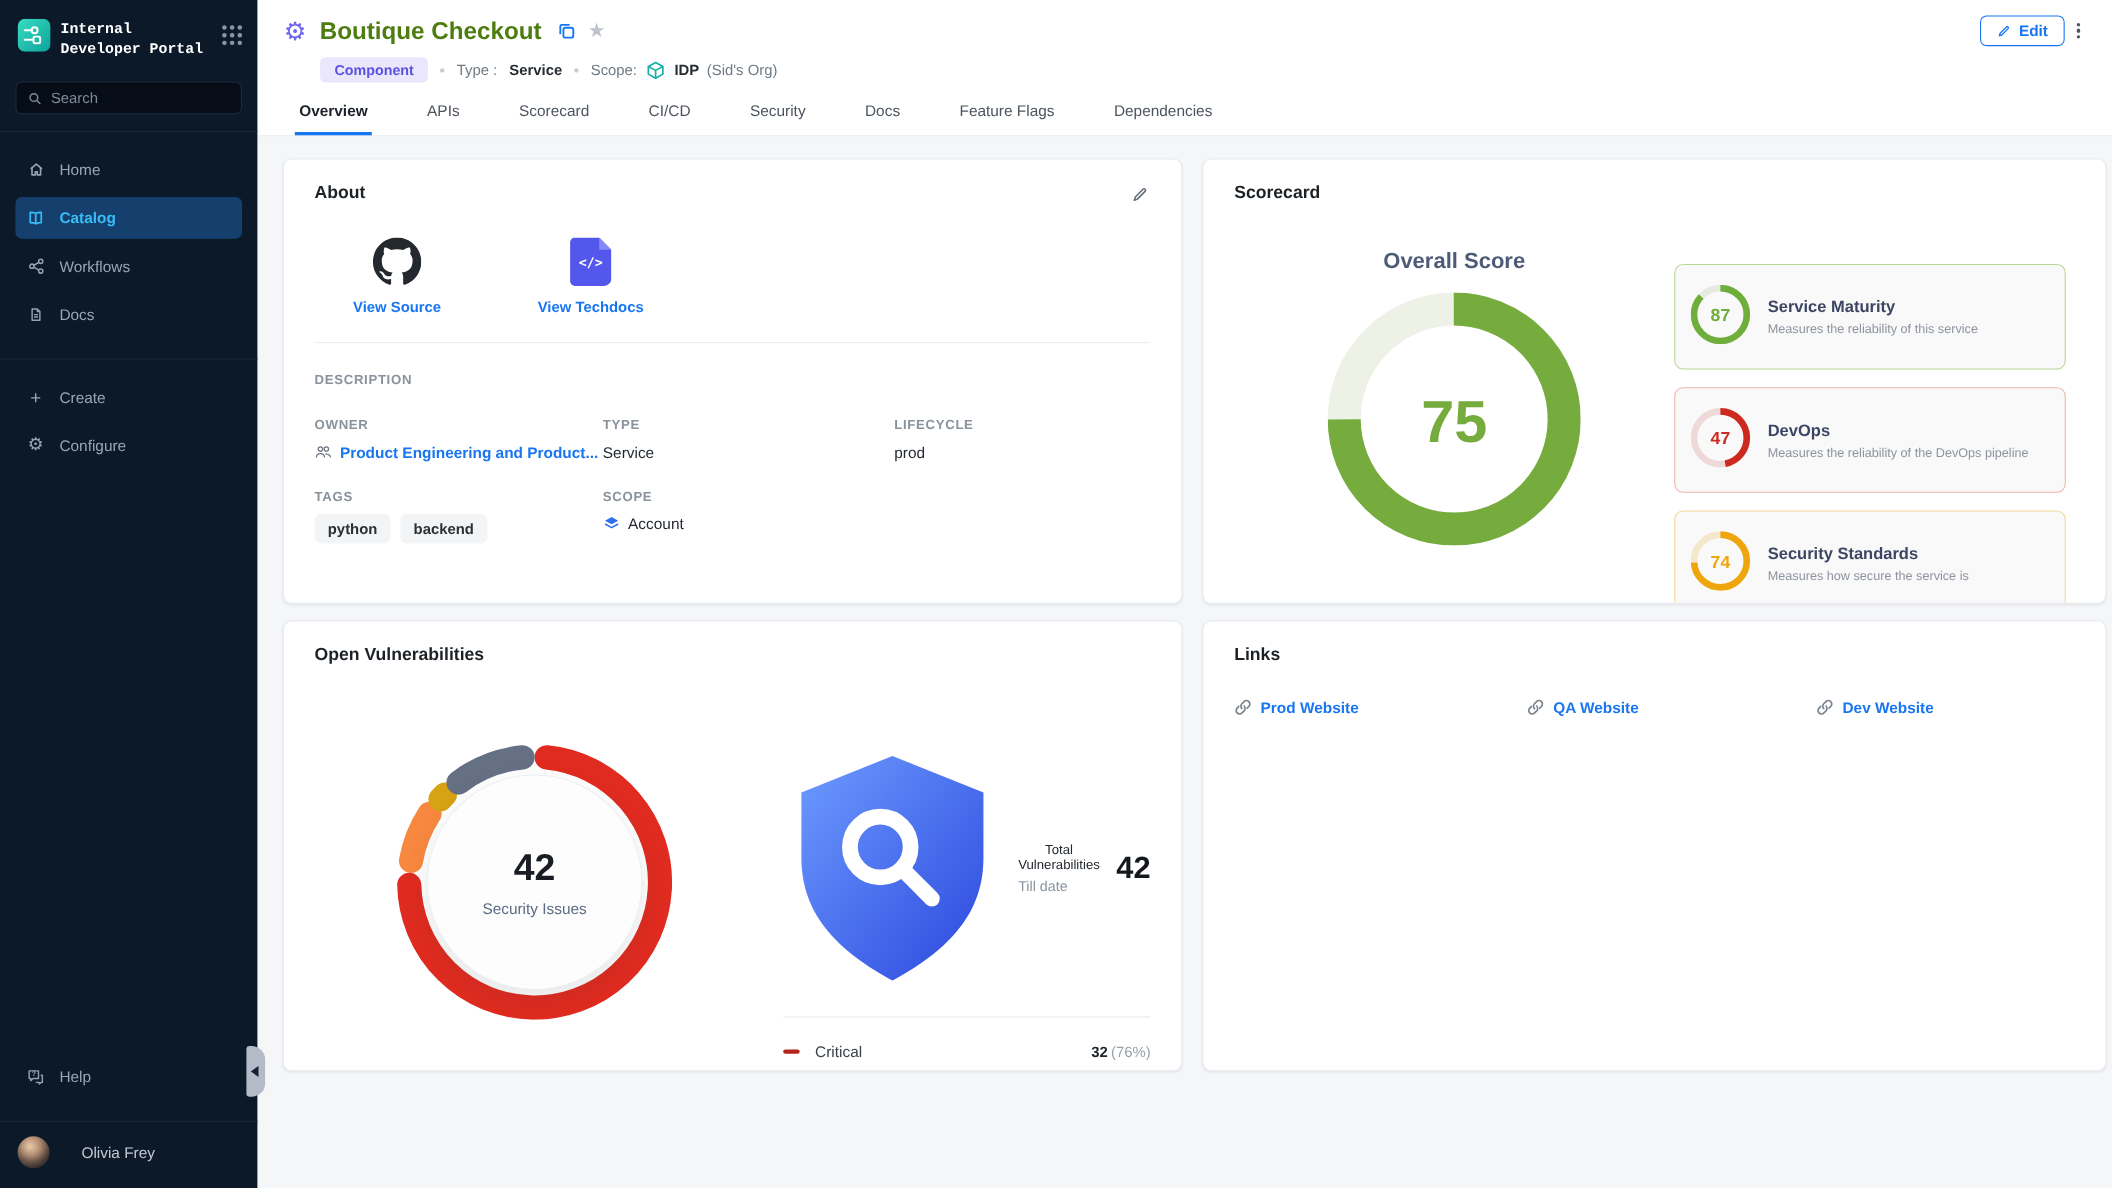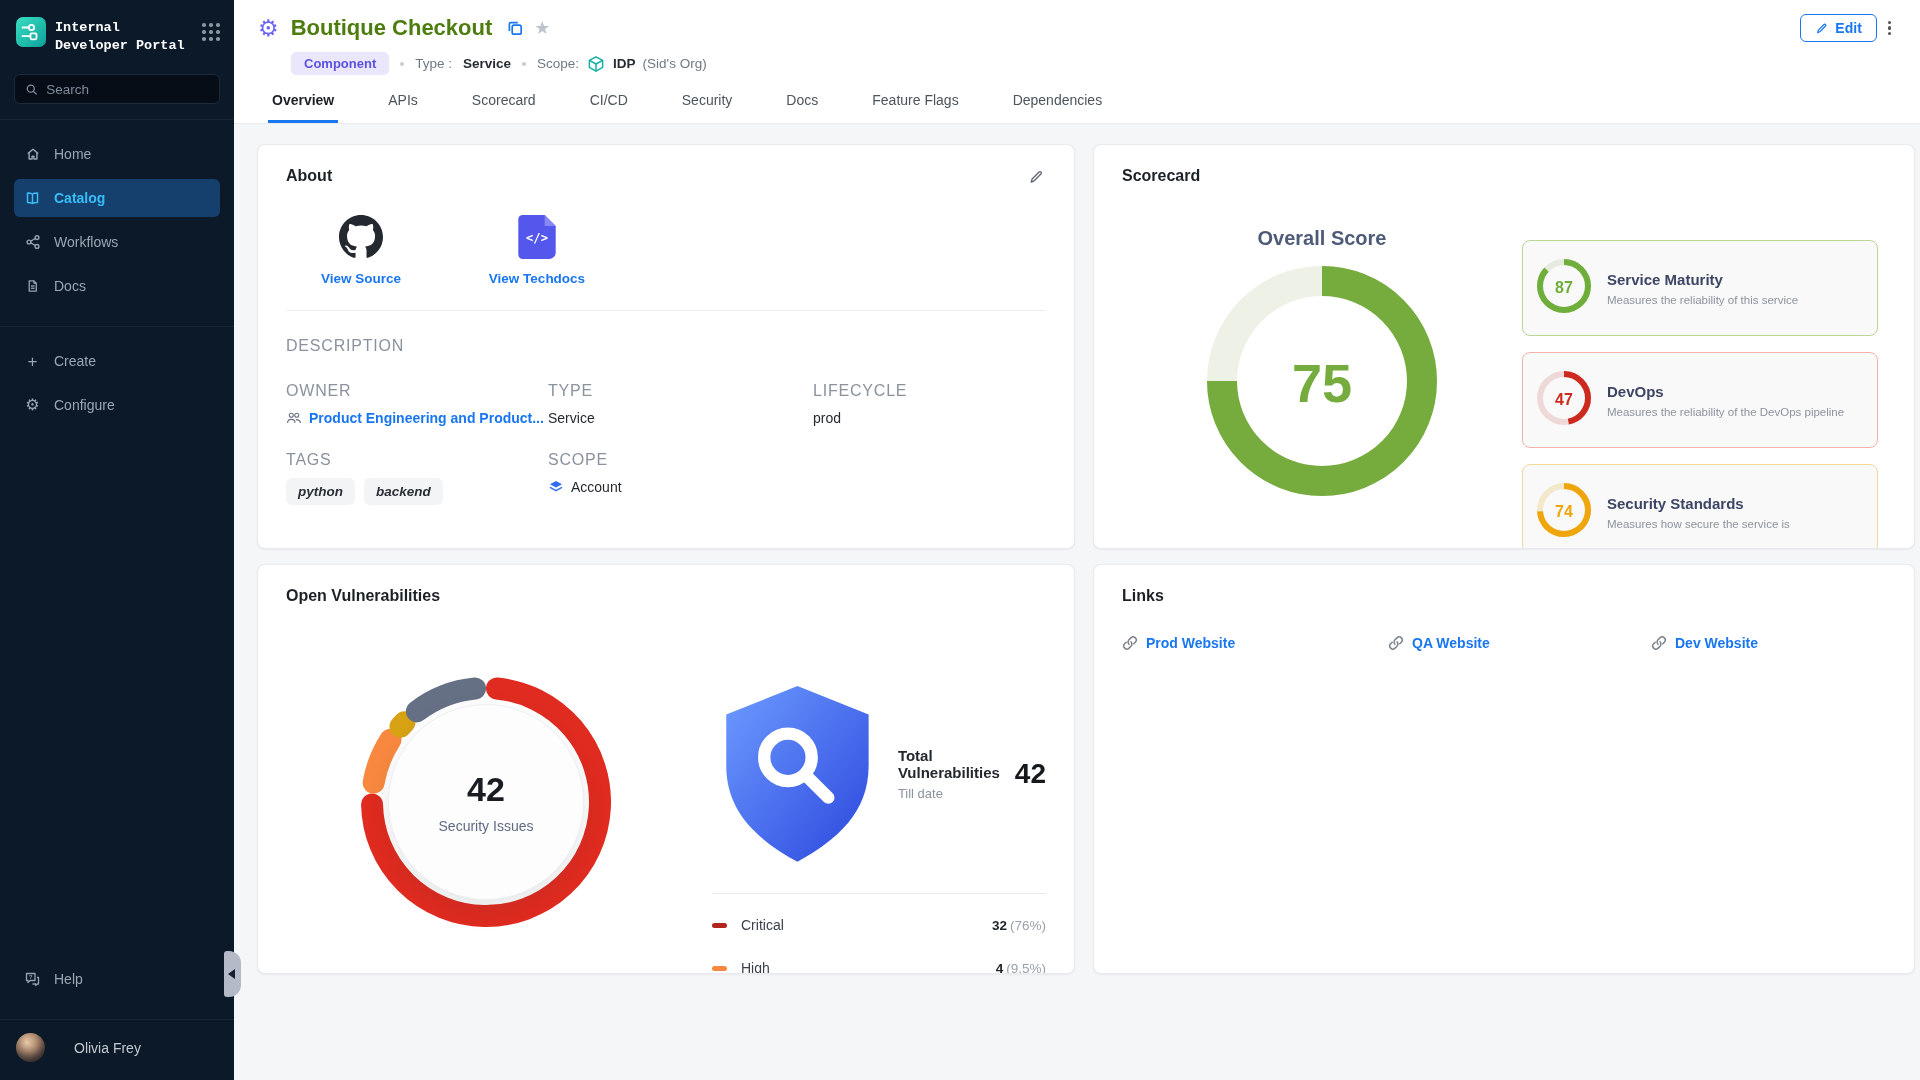--- a/index.html
+++ b/index.html
@@ -59,27 +59,27 @@
   .card.h2{height:410px;}
   .card-title-row{display:flex;align-items:flex-start;}
   .card-title{font-size:16px;font-weight:700;color:#1c2126;}
   .pencil-btn{margin-left:auto;cursor:pointer;padding:2px;}
 
   
   .about-links{display:flex;gap:66px;margin:24px 0 0 20px;}
   .alink{display:flex;flex-direction:column;align-items:center;gap:12px;width:110px;cursor:pointer;}
   .alink .lbl{color:#1976f1;font-size:13.5px;font-weight:700;}
   .about-divider{height:1px;background:#eceef1;margin-top:24px;}
-  .sec-label{font-size:16px;font-weight:400;color:#8a929e;letter-spacing:.05em;}
+  .sec-label{font-size:12px;font-weight:700;color:#8a929e;letter-spacing:.05em;}
   .desc-block{margin-top:26px;}
   .desc-text{margin-top:10px;font-size:14px;color:#252a31;}
   .about-grid{display:grid;grid-template-columns:262px 265px 1fr;margin-top:27px;row-gap:25px;}
   .field-value{margin-top:10px;font-size:14px;color:#252a31;display:flex;align-items:center;gap:7px;}
   .owner-link{color:#1976f1;font-weight:600;cursor:pointer;}
-  .chips{display:flex;gap:9px;margin-top:9px;font-style:italic;}
+  .chips{display:flex;gap:9px;margin-top:9px;}
   .chip{background:#f3f4f6;border-radius:6px;padding:6px 12px;font-size:13.5px;font-weight:600;color:#2a2f36;}
 
   
   .score-flex{display:flex;}
   .overall-block{width:400px;display:flex;flex-direction:column;align-items:center;}
   .overall-title{margin-top:42px;font-size:20px;font-weight:600;color:#4d5a78;}
   .ring-wrap{position:relative;margin-top:16px;}
   .ring-num{position:absolute;inset:0;display:flex;align-items:center;justify-content:center;font-size:54px;font-weight:700;}
   .minis{flex:1;display:flex;flex-direction:column;gap:16px;margin-top:55px;max-width:356px;}
   .mini{display:flex;align-items:center;gap:16px;background:#f8f9f8;border:1.5px solid;border-radius:8px;padding:11px 14px;height:96px;}
@@ -91,21 +91,21 @@
   
   .vuln-flex{display:flex;}
   .vuln-left{width:400px;display:flex;justify-content:center;}
   .donut-wrap{position:relative;margin-top:72px;width:250px;height:250px;}
   .donut-center{position:absolute;left:27px;top:27px;width:196px;height:196px;border-radius:50%;background:#fdfdfe;border:1px solid #edeff2;box-shadow:0 10px 24px rgba(40,50,60,.12);display:flex;flex-direction:column;align-items:center;justify-content:center;gap:9px;}
   .center-num{font-size:34px;font-weight:700;color:#191d23;}
   .center-lbl{font-size:14px;color:#5d6b82;}
   .vuln-right{flex:1;margin:74px 0 0 26px;}
   .total-row{display:flex;align-items:center;gap:15px;}
   .total-texts{flex:1;}
-  .total-title{font-size:15px;font-weight:700;color:#23282e;}
+  .total-title{font-size:12px;font-weight:400;color:#23282e;text-align:center;}
   .total-sub{font-size:13px;color:#8a939e;margin-top:5px;}
   .total-value{font-size:28px;font-weight:700;color:#15191e;}
   .vuln-divider{height:1px;background:#e7eaee;margin:24px 0 10px;}
   .vrow{display:flex;align-items:center;height:43px;}
   .dash{width:15px;height:4.5px;border-radius:3px;margin-right:14px;flex-shrink:0;}
   .vlabel{font-size:14px;color:#3a414b;flex:1;}
   .vval{font-size:13.5px;color:#9aa1ab;}
   .vval b{color:#21262c;font-weight:700;margin-right:3px;}
 
   

